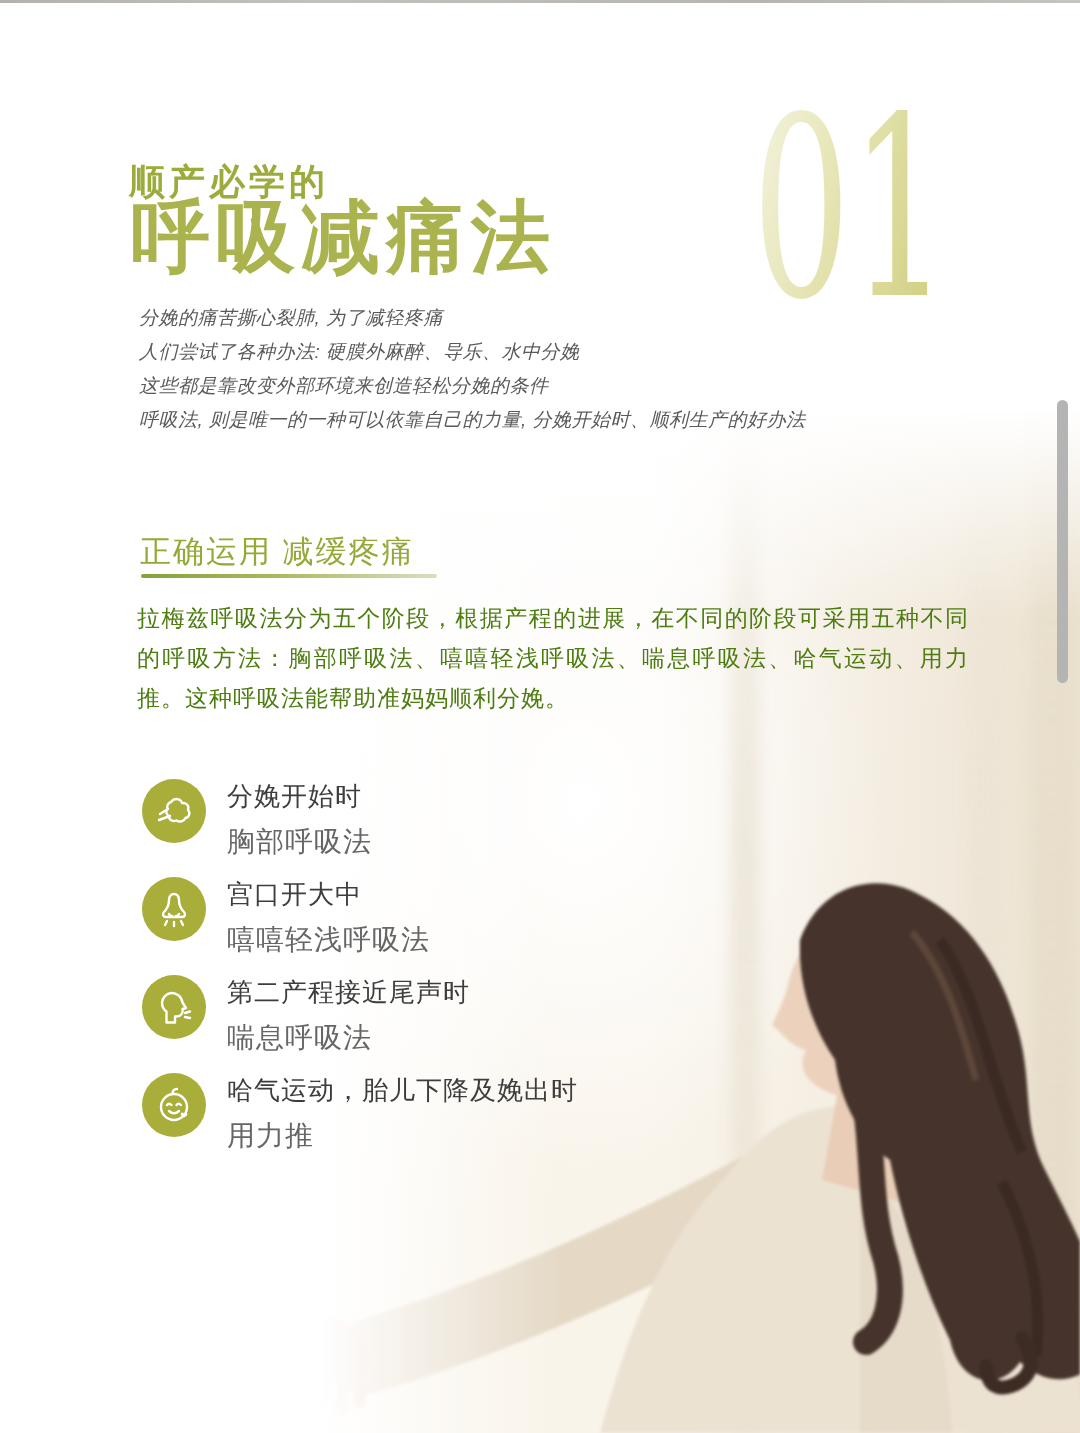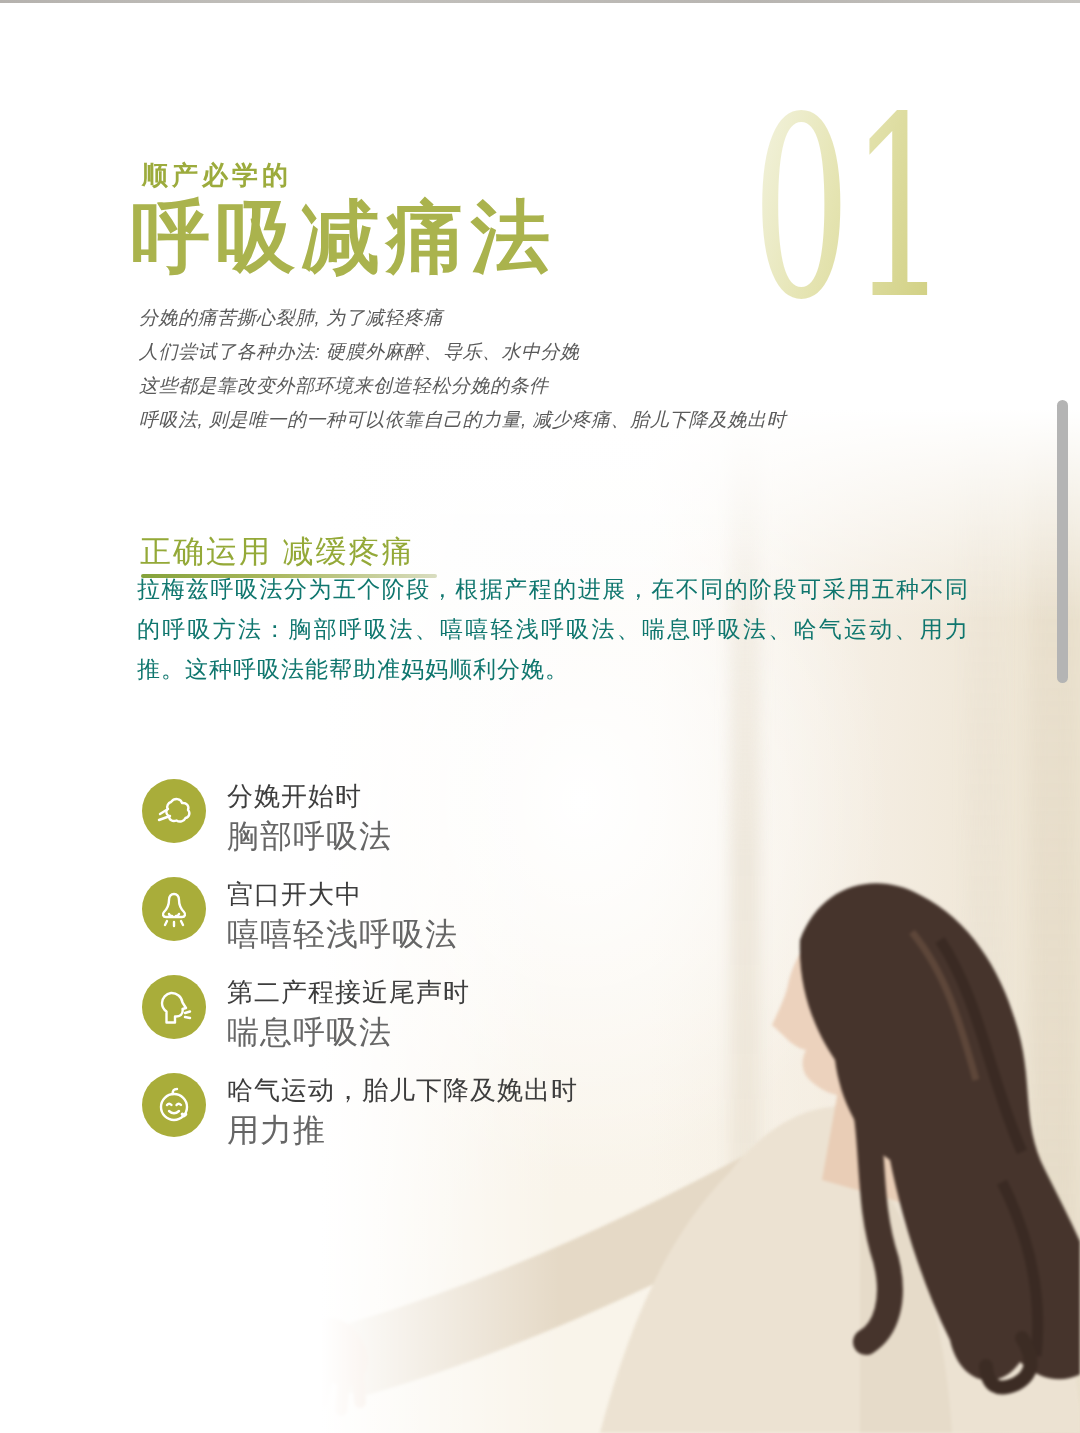--- a/index.html
+++ b/index.html
@@ -36,50 +36,50 @@
   .fade-top { position:absolute; left:0; right:0; top:0; height:240px;
     background:linear-gradient(180deg, #ffffff 12%, rgba(255,255,255,0)); }
   .fade-left { position:absolute; left:0; top:0; bottom:0; width:260px;
     background:linear-gradient(90deg, #ffffff 8%, rgba(255,255,255,0)); }
 
   
   .scrollbar-thumb { position:absolute; left:1057px; top:400px; width:11px; height:283px;
     border-radius:6px; background:#b4b4b4; z-index:7; }
 
   
-  .kicker { position:absolute; left:142px; top:158px; z-index:5;
-    font-size:26px; font-weight:bold; letter-spacing:4px; color:#9cab3c; }
+  .kicker { position:absolute; left:129px; top:158px; z-index:5;
+    font-size:36px; font-weight:bold; letter-spacing:4px; color:#9cab3c; }
   .big-title { position:absolute; left:131px; top:192px; z-index:5;
     font-family:Liberation Sans, sans-serif; font-weight:bold;
     font-size:79px; letter-spacing:6px; color:#aab34d; line-height:1.15; }
   .page-number { position:absolute; left:752px; top:84px; z-index:4;
     font-family:"DejaVu Serif","Liberation Serif",serif; font-size:250px; line-height:1;
     transform:scaleX(.62); transform-origin:left top;
     background:linear-gradient(115deg,#f3f3df 4%,#e5e4b2 42%,#d2d185 88%);
     -webkit-background-clip:text; background-clip:text; color:transparent; }
   .intro { position:absolute; left:139px; top:301px; z-index:5;
     font-size:19px; line-height:34px; color:#5a5a5a; letter-spacing:.5px;font-style:italic; }
 
   .sec-heading { position:absolute; left:140px; top:531px; z-index:5;
     font-size:31px; font-weight:normal; letter-spacing:2px; color:#94a938; }
   .sec-underline { position:absolute; left:141px; top:574px; width:296px; height:4px; z-index:5;
     background:linear-gradient(90deg,#84a23a,#aab85e 45%,#d9ddc0 100%); border-radius:2px; }
-  .sec-body { position:absolute; left:137px; top:569px; width:832px; z-index:5;
-    font-size:23px; line-height:40px; color:#0f766e; letter-spacing:1px; text-align:justify; }
+  .sec-body { position:absolute; left:137px; top:598px; width:832px; z-index:5;
+    font-size:23px; line-height:40px; color:#4d7c0f; letter-spacing:1px; text-align:justify; }
 
   .stages { position:absolute; left:142px; top:779px; z-index:5;
     display:flex; flex-direction:column; gap:34px; }
   .stage { display:flex; gap:21px; height:64px; align-items:flex-start; }
   .stage-icon { width:64px; height:64px; border-radius:50%; flex:0 0 64px;
     background:#a9ad3a; display:flex; align-items:center; justify-content:center; }
   .stage-icon svg { width:40px; height:40px; stroke:#ffffff; stroke-width:2.4; fill:none;
     stroke-linecap:round; stroke-linejoin:round; }
   .stage-text { padding-top:1px; }
   .stage-title { font-size:26px; font-weight:normal; color:#3d3d3d; line-height:32px; letter-spacing:1px; }
-  .stage-method { font-size:32px; color:#666666; line-height:30px; margin-top:9px; letter-spacing:1px; }
+  .stage-method { font-size:28px; color:#666666; line-height:30px; margin-top:15px; letter-spacing:1px; }
 </style>
 </head>
 <body>
 
 <div id="page">
 
   <div class="top-line"></div>
 
   <div class="photo">
     <div class="photo-bg"></div>
@@ -116,21 +116,21 @@
   <div class="scrollbar-thumb"></div>
 
   <div class="kicker">顺产必学的</div>
   <div class="big-title">呼吸减痛法</div>
   <div class="page-number">01</div>
 
   <div class="intro">
     <div>分娩的痛苦撕心裂肺, 为了减轻疼痛</div>
     <div>人们尝试了各种办法: 硬膜外麻醉、导乐、水中分娩</div>
     <div>这些都是靠改变外部环境来创造轻松分娩的条件</div>
-    <div>呼吸法, 则是唯一的一种可以依靠自己的力量, 减少疼痛、胎儿下降及娩出时</div>
+    <div>呼吸法, 则是唯一的一种可以依靠自己的力量, 分娩开始时、顺利生产的好办法</div>
   </div>
 
   <div class="sec-heading">正确运用 减缓疼痛</div>
   <div class="sec-underline"></div>
   <div class="sec-body">拉梅兹呼吸法分为五个阶段，根据产程的进展，在不同的阶段可采用五种不同的呼吸方法：胸部呼吸法、嘻嘻轻浅呼吸法、喘息呼吸法、哈气运动、用力推。这种呼吸法能帮助准妈妈顺利分娩。</div>
 
   <div class="stages">
 
     <div class="stage">
       <div class="stage-icon">

